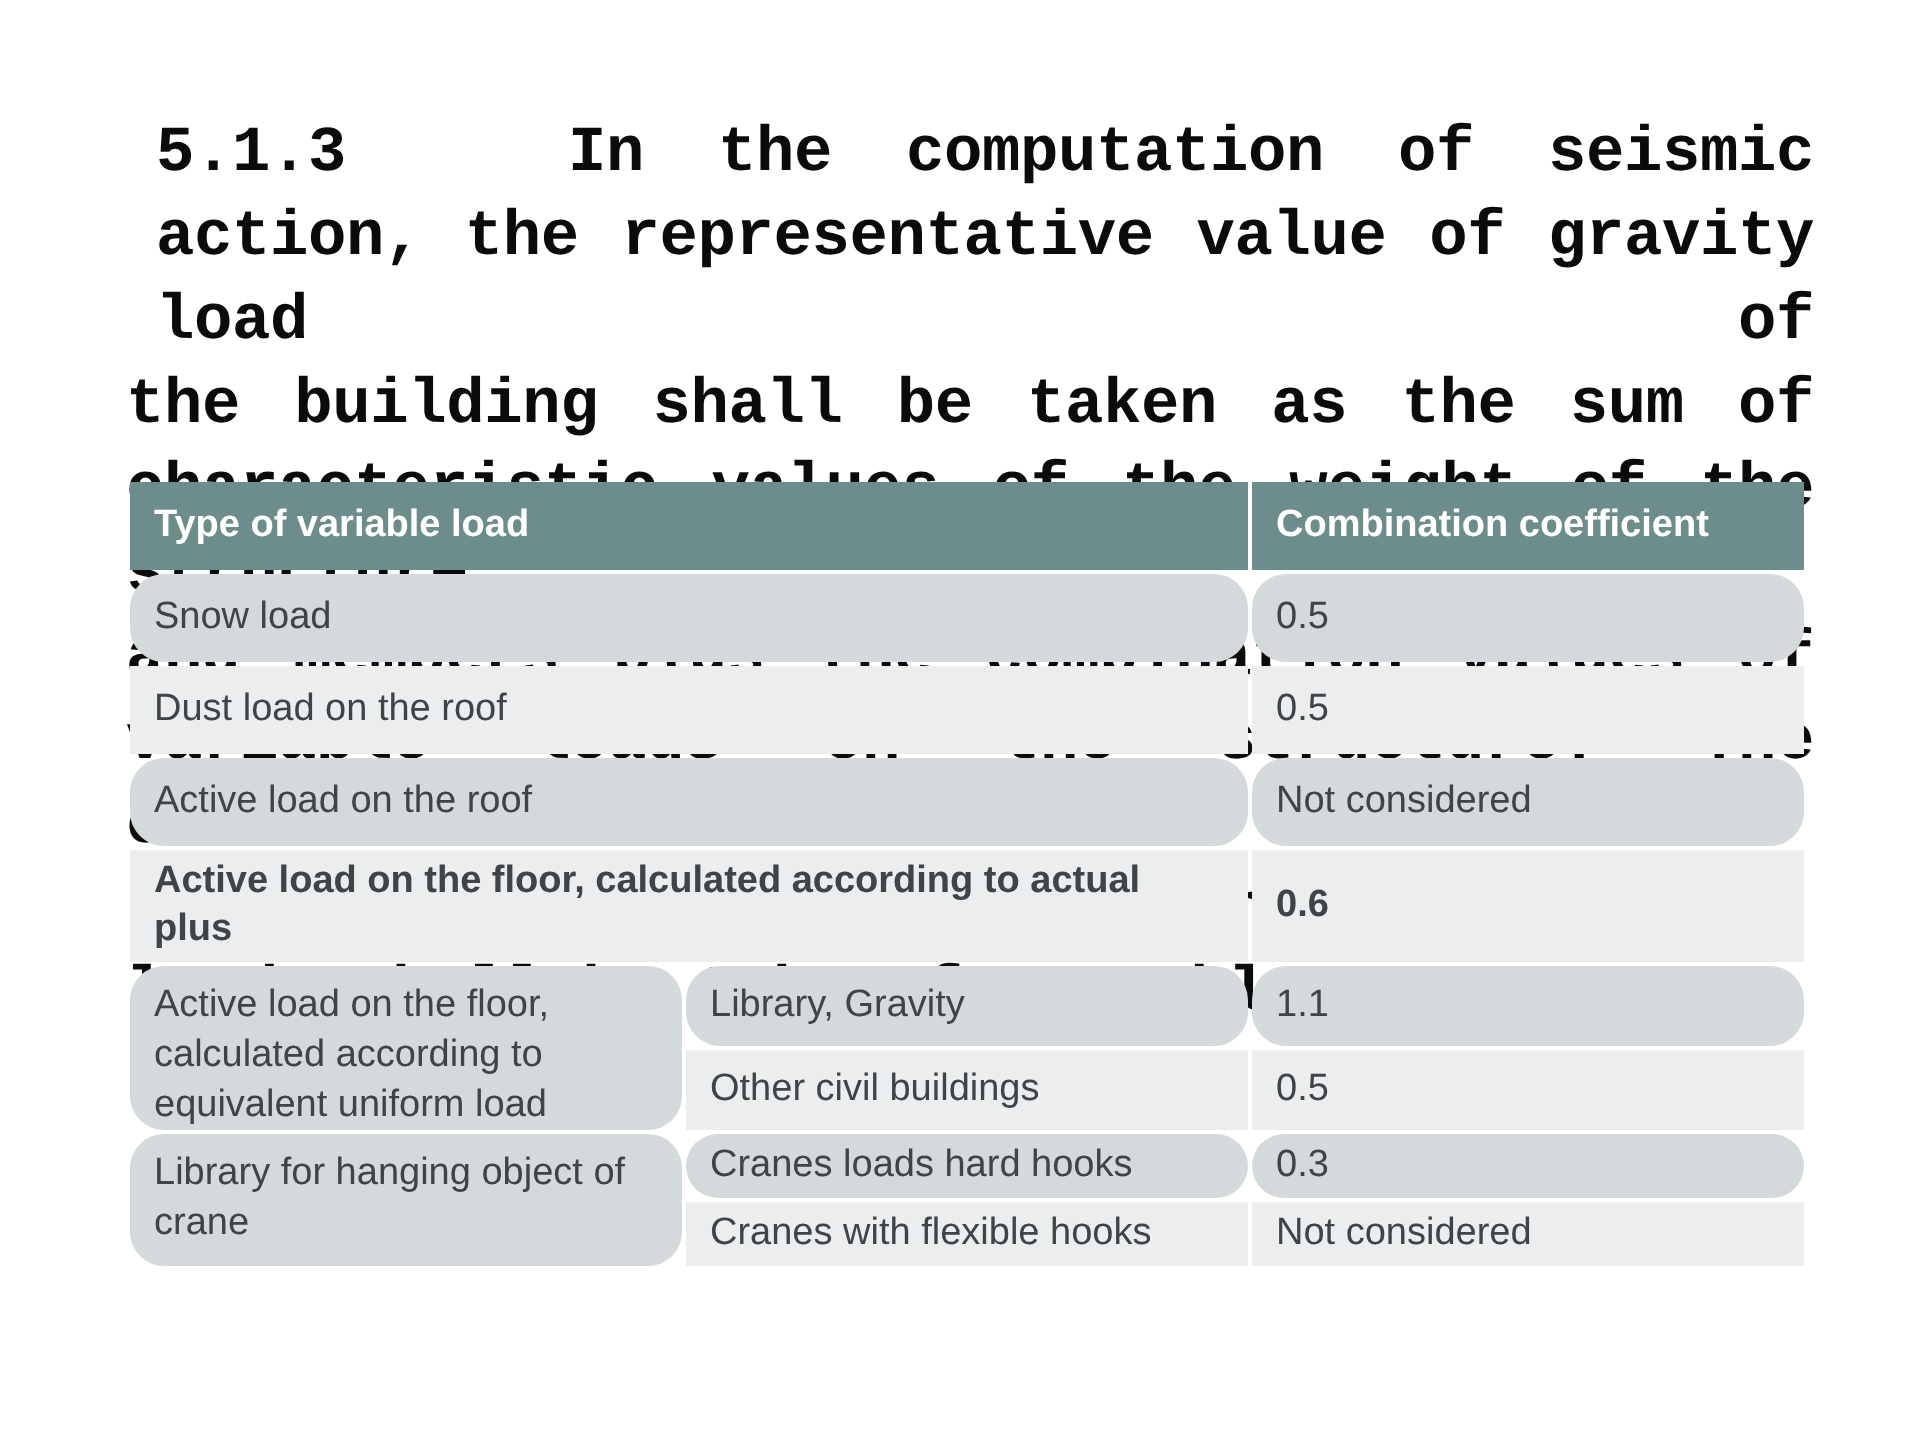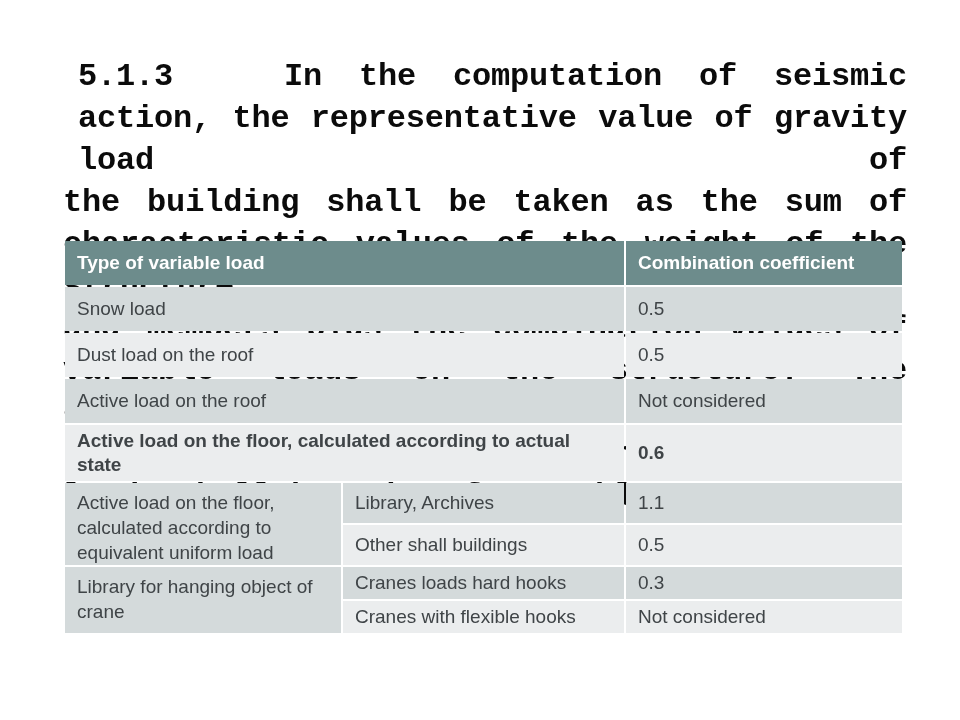--- a/index.html
+++ b/index.html
@@ -56,21 +56,21 @@
     margin-left: 44px;
   }
   .vtable td {
     font-size: 19px;
     color: var(--cell-text, #3f4447);
     padding: 0 12px;
     vertical-align: middle;
     line-height: 1.25;
     overflow: hidden;
   }
-  tr.dark  > td { background: var(--row-dark, #d4dadb); }
+  tr.dark  > td { background: var(--row-dark, #d4dadb); border-radius: 17px; }
   tr.light > td { background: var(--row-light, #ebedee); }
   td.group {
     background: var(--row-dark, #d4dadb) !important;
     vertical-align: top;
     padding-top: 7px;
     line-height: 1.32;
   }
   tr.r-simple  { height: 44px; }
   tr.r-tall    { height: 56px; font-weight: bold; }
   tr.r-sub     { height: 32px; }
@@ -108,31 +108,31 @@
         <td colspan="2">Dust load on the roof</td>
         <td>0.5</td>
       </tr>
       <tr class="dark r-simple">
         <td colspan="2">Active load on the roof</td>
         <td>Not considered</td>
       </tr>
       <tr class="light r-tall">
         <td colspan="2">
           <div>Active load on the floor, calculated according to actual</div>
-          <div>state</div>
+          <div>plus</div>
         </td>
         <td>0.6</td>
       </tr>
       <tr class="dark r-sub">
         <td rowspan="2" class="group">Active load on the floor, calculated according to equivalent uniform load</td>
-        <td>Library, Archives</td>
+        <td>Library, Gravity</td>
         <td>1.1</td>
       </tr>
       <tr class="light r-sub">
-        <td>Other shall buildings</td>
+        <td>Other civil buildings</td>
         <td>0.5</td>
       </tr>
       <tr class="dark r-sub">
         <td rowspan="2" class="group">Library for hanging object of crane</td>
         <td>Cranes loads hard hooks</td>
         <td>0.3</td>
       </tr>
       <tr class="light r-sub">
         <td>Cranes with flexible hooks</td>
         <td>Not considered</td>

